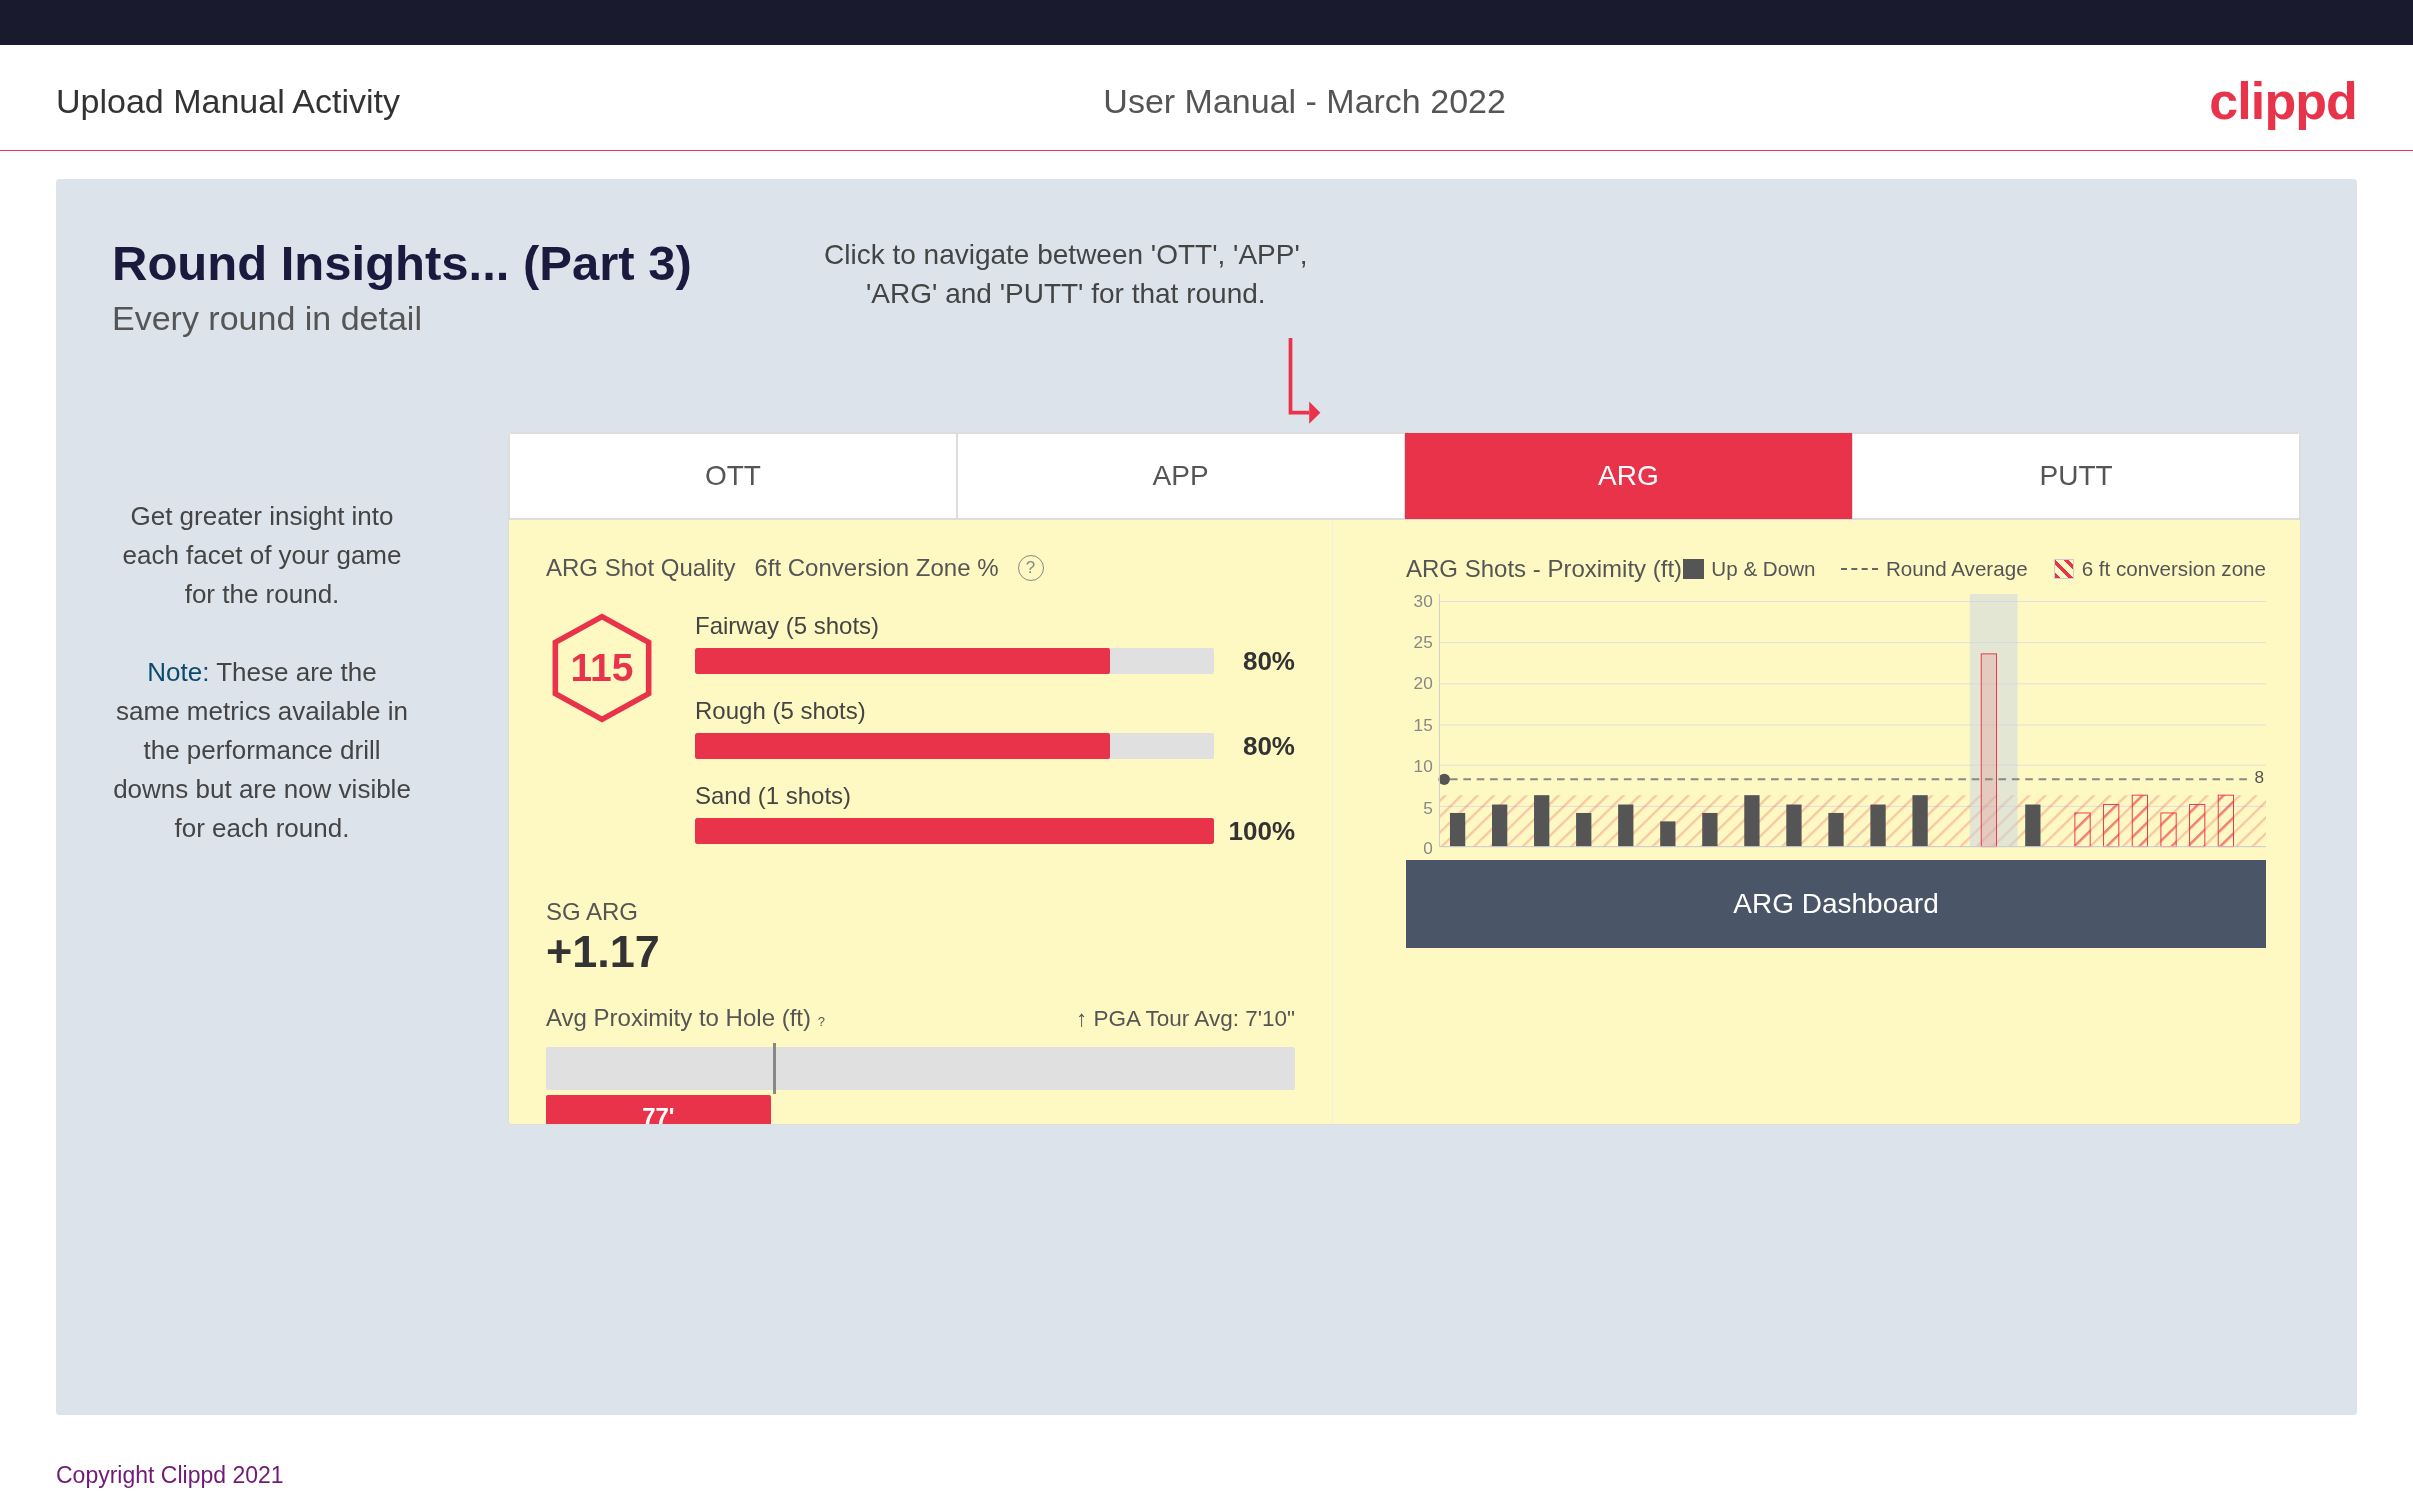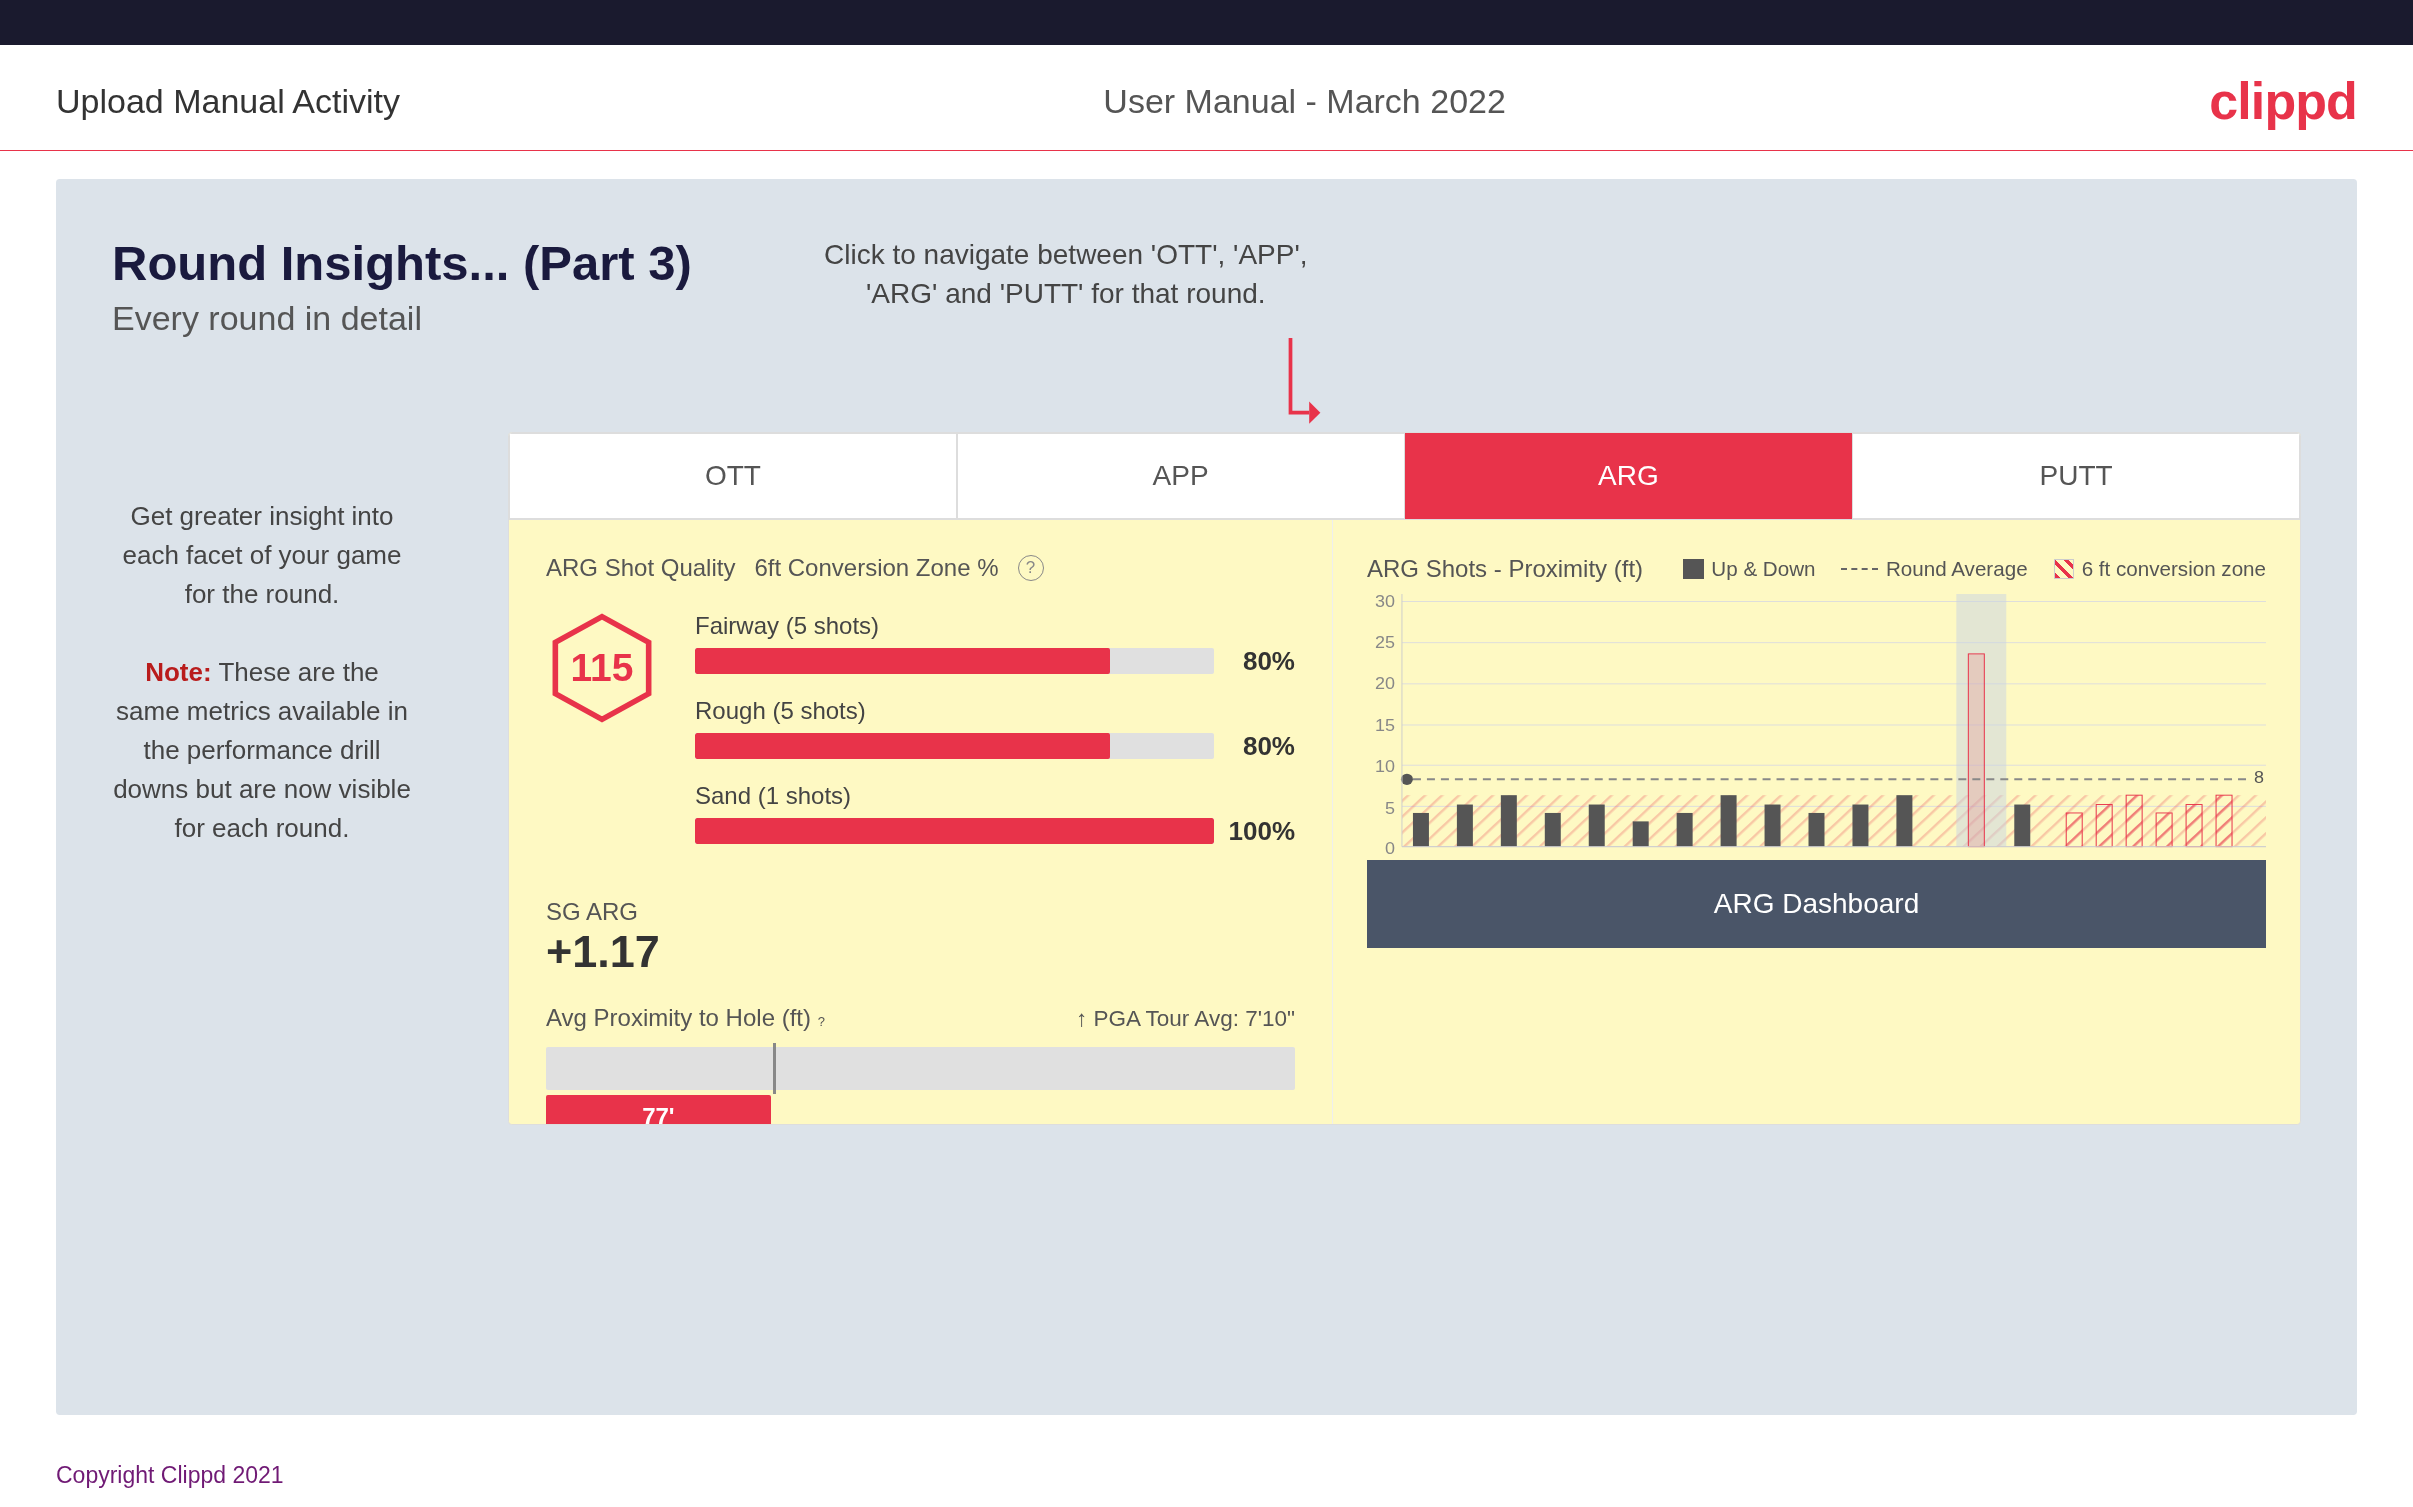--- a/index.html
+++ b/index.html
@@ -89,22 +89,22 @@
       position: absolute;
       top: 318px;
       left: 56px;
       width: 300px;
       text-align: center;
       font-size: 26px;
       color: #444;
       line-height: 1.5;
     }
     .insight-text .note-label {
-      font-weight: 700;
-      color: #b91c1c;
+      font-weight: 400;
+      color: #0c4a6e;
       text-align: center;
     }
 
     
     .card {
       position: absolute;
       top: 253px;
       left: 452px;
       right: 56px;
       background: #fef9c3;
@@ -130,20 +130,21 @@
     }
     .tab.active {
       background: #e8334a;
       color: #fff;
       border-color: #e8334a;
     }
 
     
     .card-body {
       display: flex;
+      gap: 39px;
     }
 
     
     .left-panel {
       flex: 0 0 824px;
       padding: 34px 37px;
       border-right: 0.9px solid #eee;
     }
 
     .panel-header {

